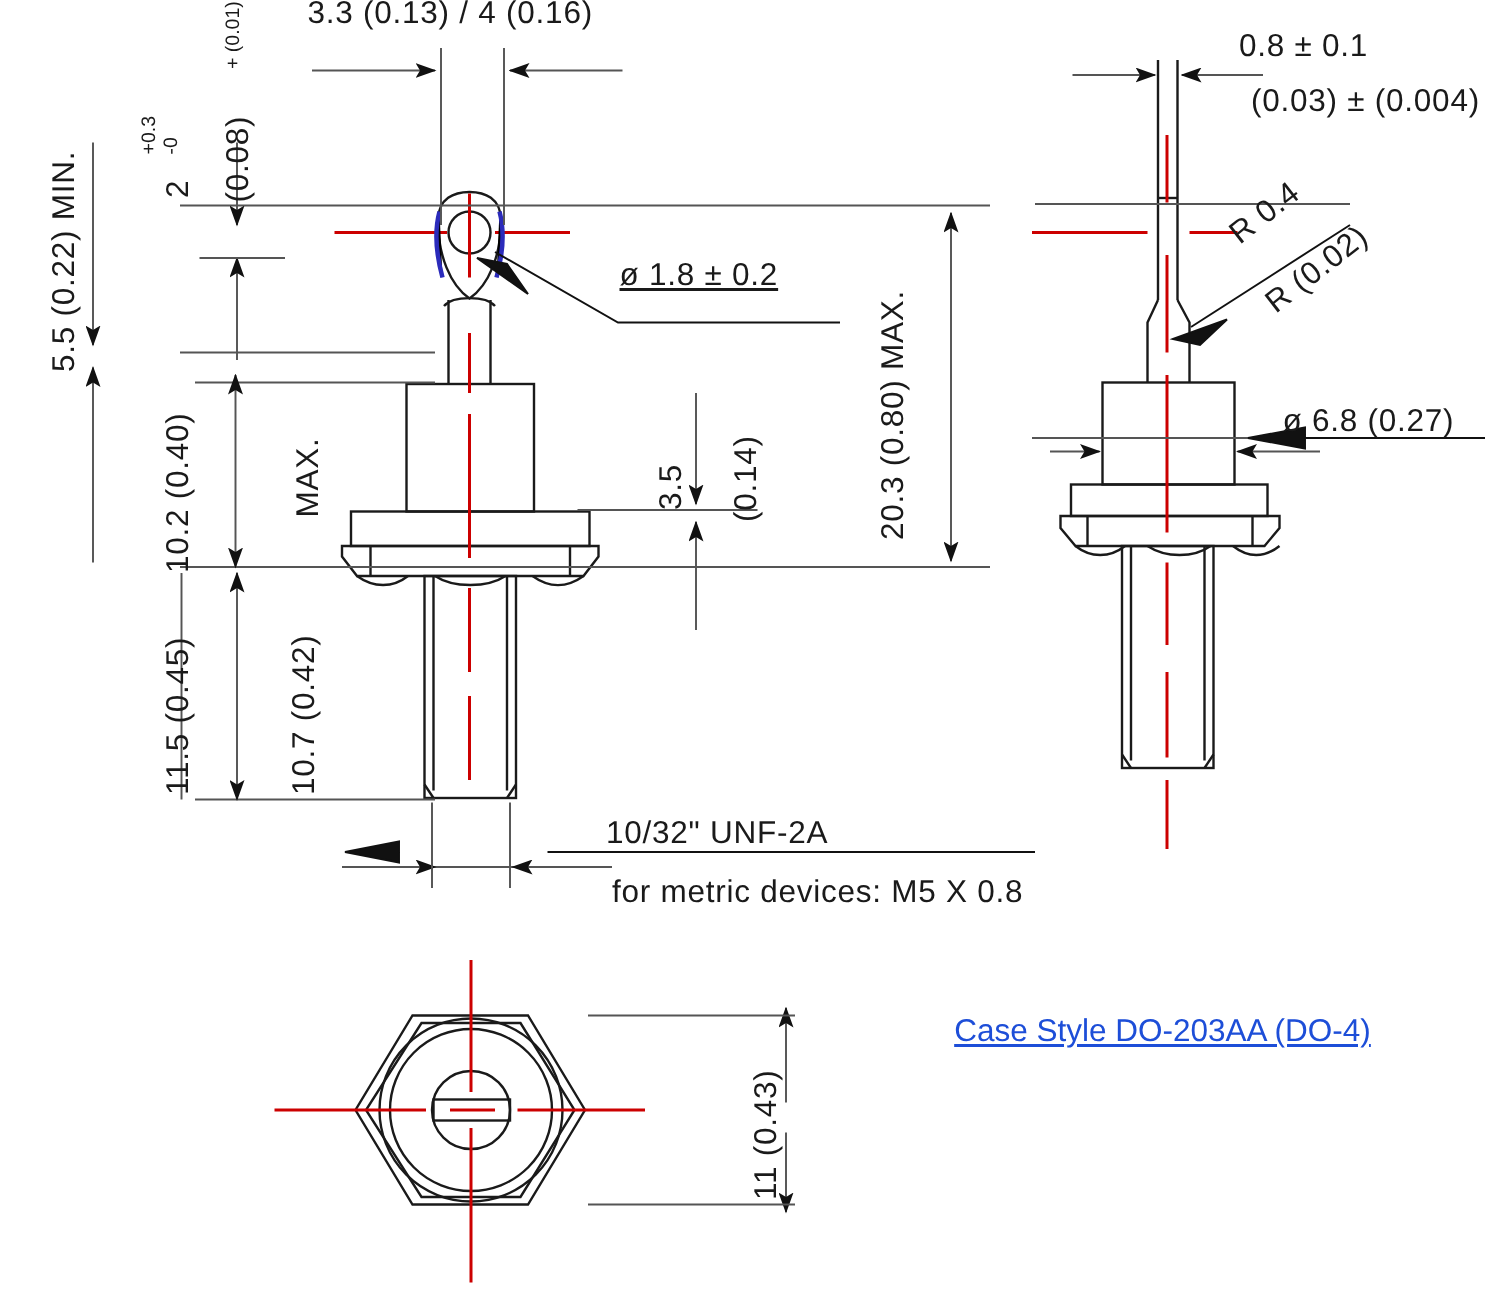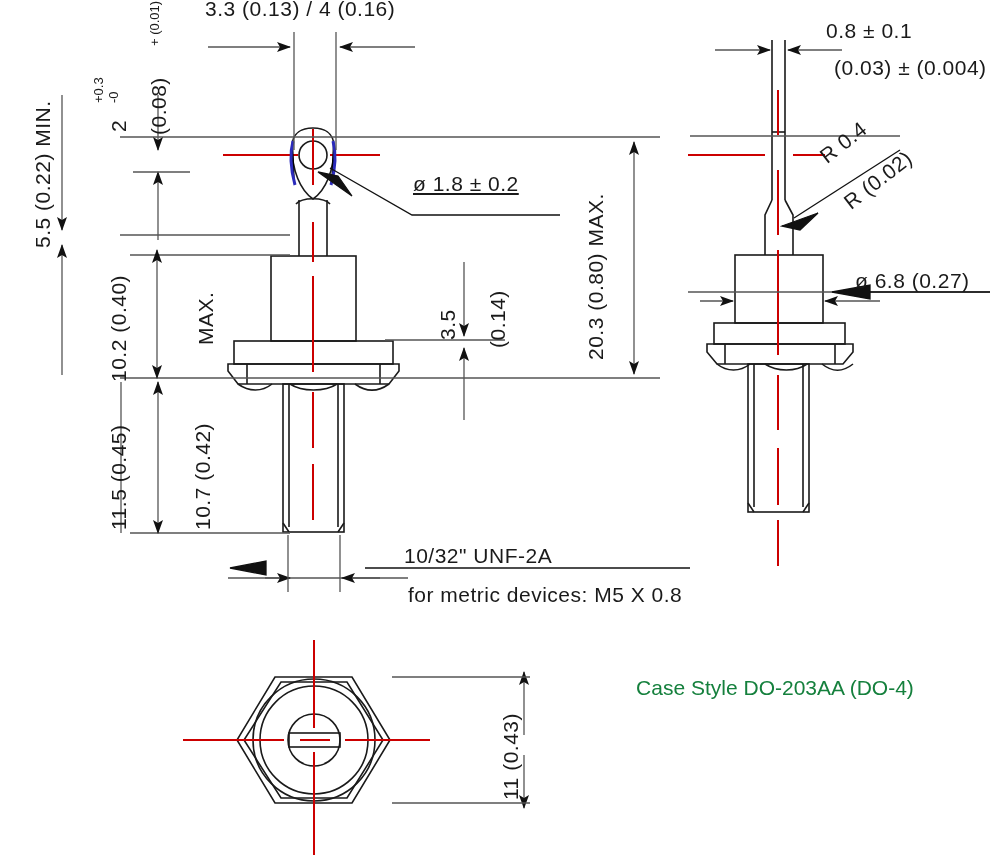--- a/index.html
+++ b/index.html
@@ -6,21 +6,21 @@
   body{width:1000px;height:859px;position:relative;overflow:hidden;
        font-family:"Liberation Sans",sans-serif;color:#000;}
   #stage{position:absolute;left:0;top:0;width:1000px;height:859px;}
   svg{position:absolute;left:0;top:0;}
   .lbl{position:absolute;white-space:nowrap;font-family:"Liberation Sans",sans-serif;
        color:#1a1a1a;line-height:1.05;}
   .dim{font-size:21px;letter-spacing:.5px;}
   .dim-xs{font-size:13px;}
   .rot90{transform-origin:0 0;transform:rotate(-90deg);}
   .rot-diag{transform-origin:0 0;transform:rotate(-38deg);}
-  .caption{font-size:21px;text-align:center;color:#15803d;}
+  .caption{font-size:21px;text-align:center;color:#1d4ed8;text-decoration:underline;}
 </style>
 </head>
 <body>
 
 <div id="stage">
 
 <svg width="1000" height="859" viewBox="0 0 1000 859">
   <defs>
     <marker id="ar" markerWidth="14" markerHeight="10" refX="13" refY="5" orient="auto" markerUnits="userSpaceOnUse">
       <path d="M0,0 L14,5 L0,10 L3,5 Z" fill="#111"></path>

